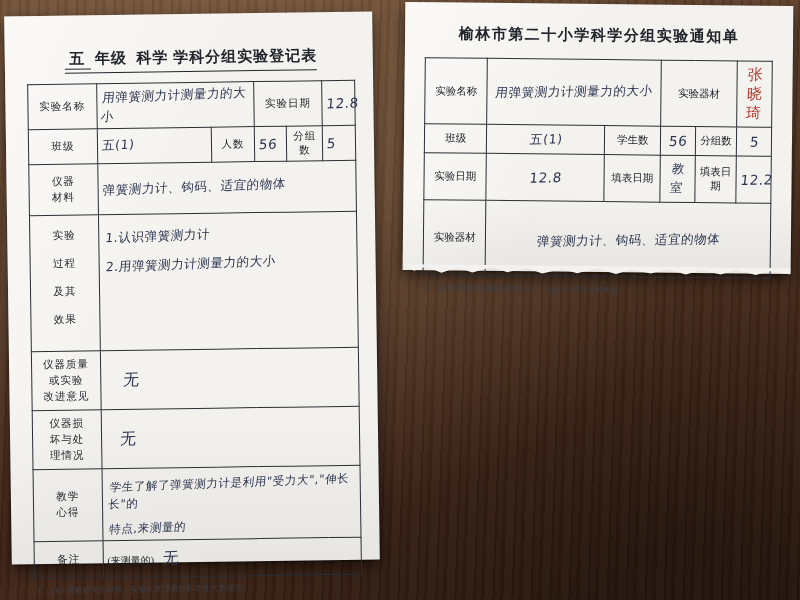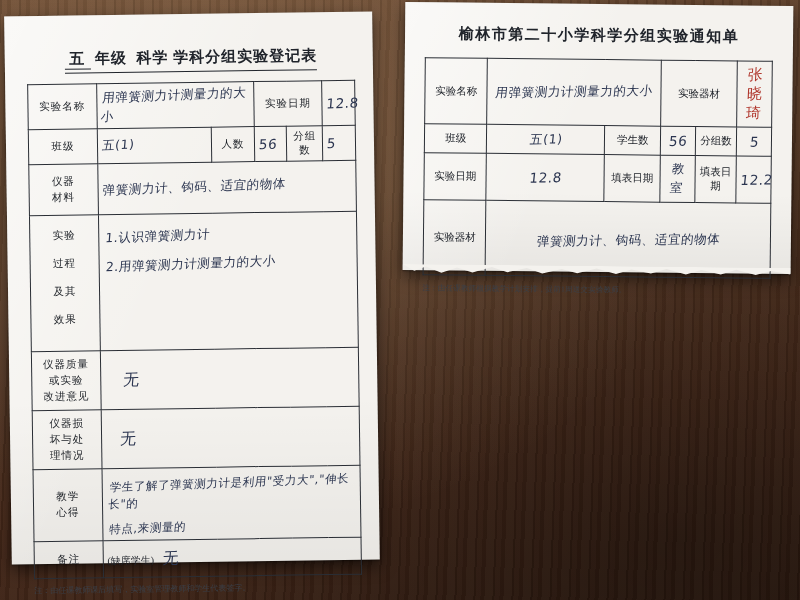--- a/index.html
+++ b/index.html
@@ -252,21 +252,21 @@
             <span class="hw-block" style="font-family:'Liberation Serif',serif;color:#1b1f25;transform:none;font-size:10.5px">心得</span>
           </td>
           <td colspan="5" style="vertical-align:top;padding-top:6px">
             <span class="hw hw-block" style="font-size:11.5px">学生了解了弹簧测力计是利用"受力大","伸长长"的</span>
             <span class="hw hw-block" style="font-size:11.5px;margin-top:6px">特点,来测量的</span>
           </td>
         </tr>
         <tr>
           <td class="label" style="height:30px">备注</td>
           <td colspan="5">
-            <span style="font-family:'Liberation Serif',serif;font-size:10px">(缺席学生)</span>
+            <span style="font-family:'Liberation Serif',serif;font-size:10px">(来测量的)</span>
             <span class="hw big" style="margin-left:6px">无</span>
           </td>
         </tr>
       </tbody>
     </table>
 
     <div class="footnote">注：由任课教师课后填写，实验室管理教师和学生代表签字。</div>
 
   </div>
 </div>

